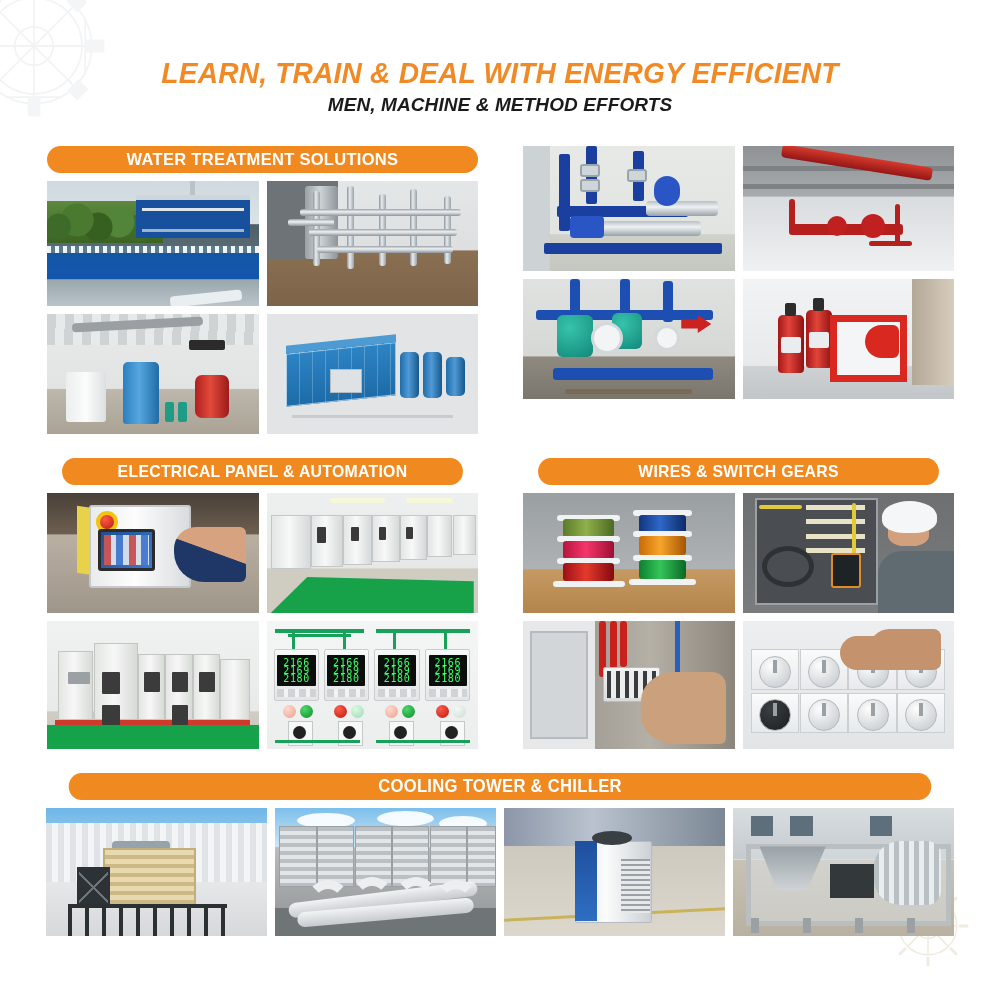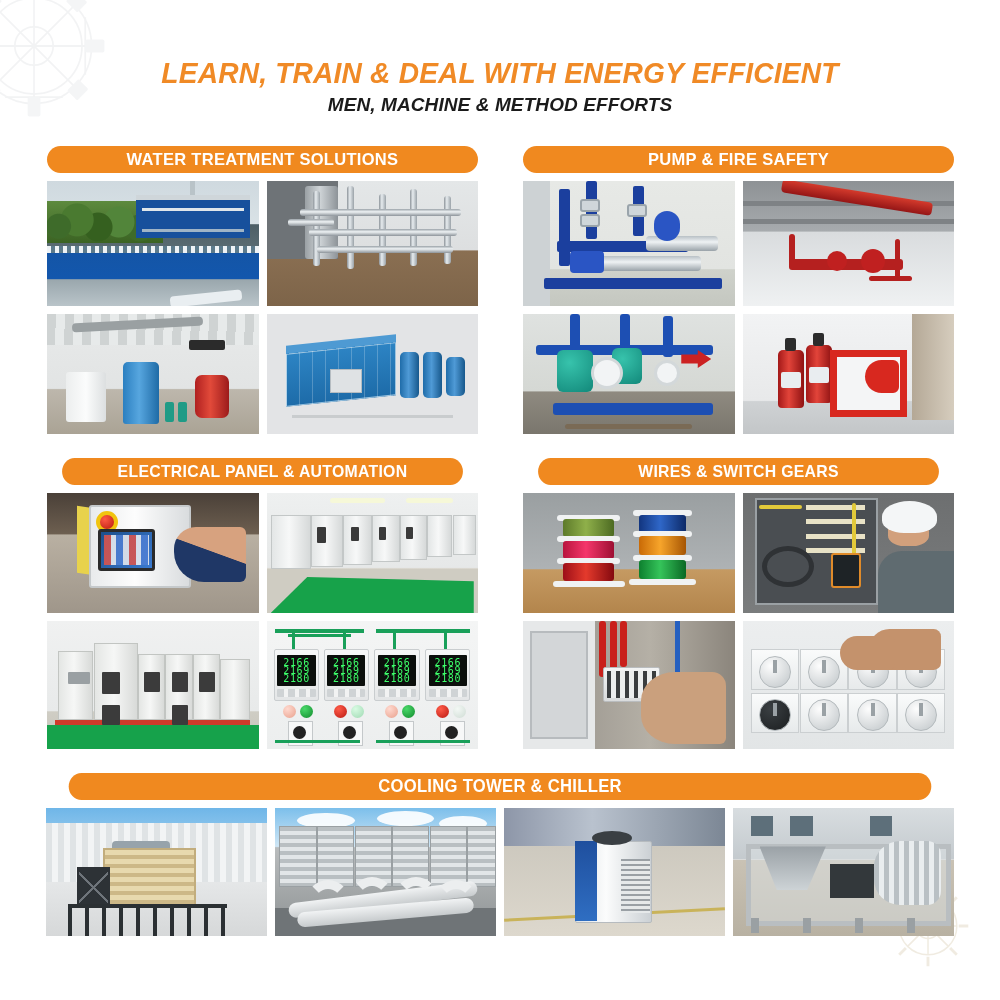--- a/index.html
+++ b/index.html
@@ -357,21 +357,20 @@
             <div class="vessel" style="left:63%;"></div>
             <div class="vessel" style="left:74%;"></div>
             <div class="vessel" style="left:85%;top:36%;height:32%;"></div>
             <div class="base"></div>
           </div>
 
         </div>
       </div>
 
       <div class="half">
-        <div class="pill">PUMP &amp; FIRE SAFETY</div>
         <div class="grid2">
 
           <div class="ph h125 pf1">
             <div class="col"></div>
             <div class="bluev" style="left:30%;top:0;height:46%;"></div>
             <div class="bluev" style="left:52%;top:4%;height:40%;"></div>
             <div class="bluev" style="left:17%;top:6%;height:62%;"></div>
             <div class="bluehz" style="left:16%;top:48%;width:62%;"></div>
             <div class="bluehz" style="left:10%;bottom:14%;width:84%;"></div>
             <div class="flange" style="left:27%;top:14%;width:16px;height:9px;"></div>

